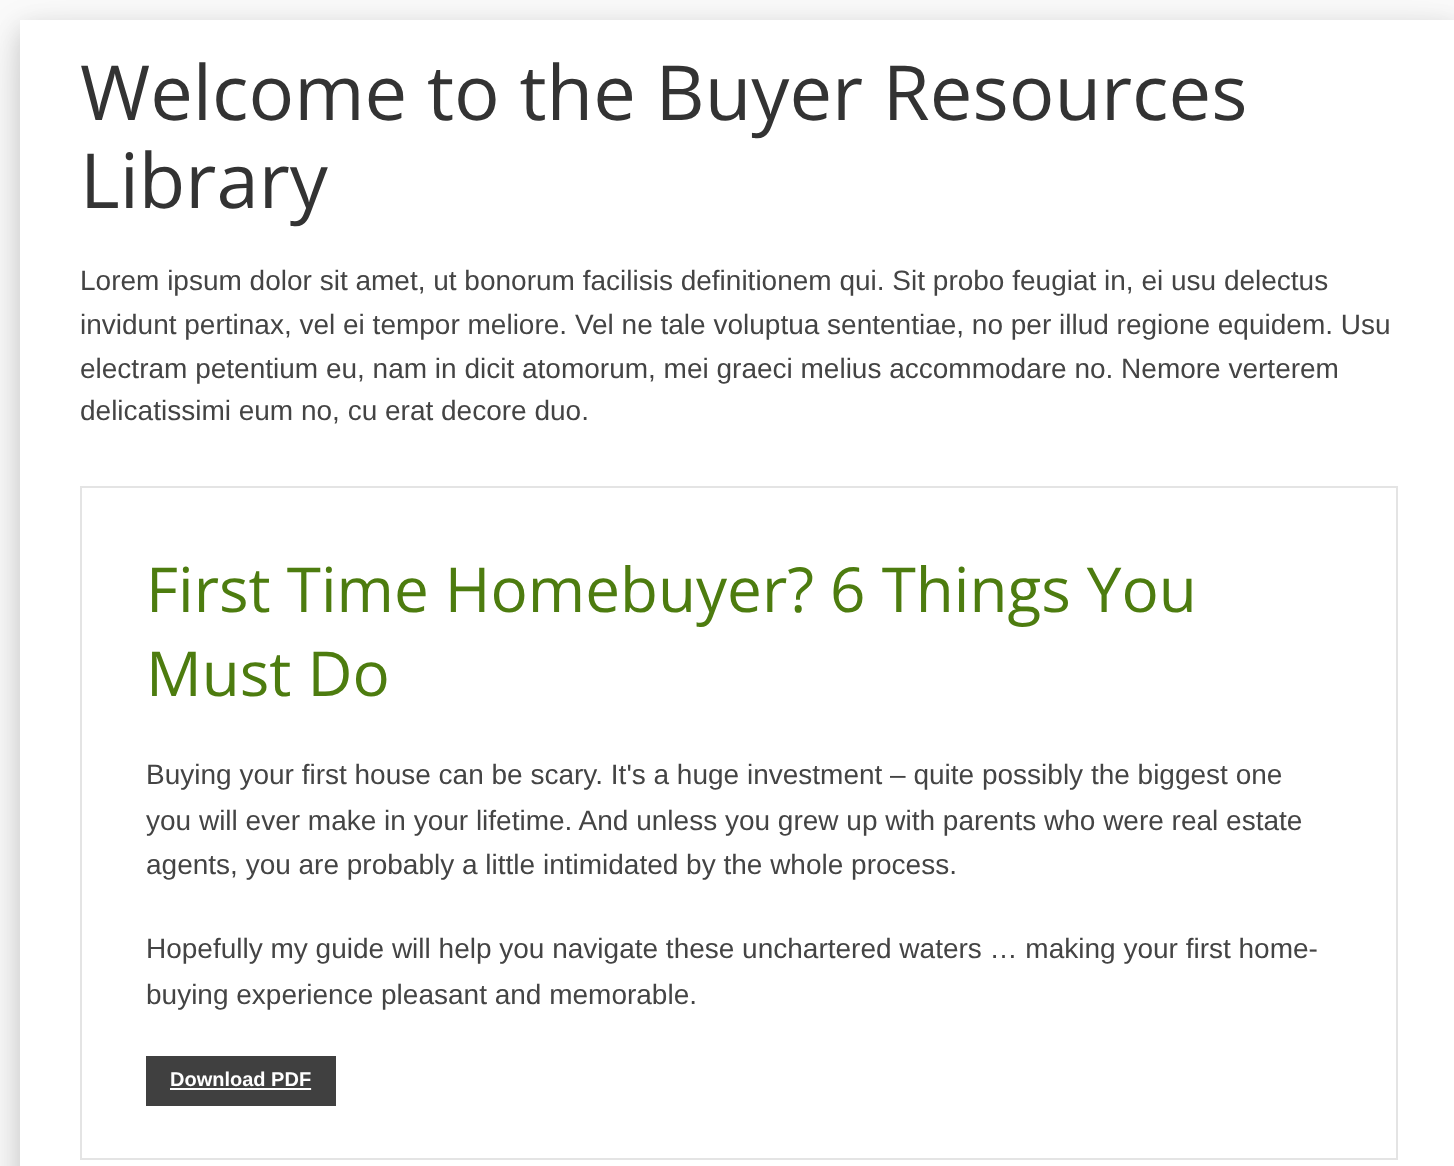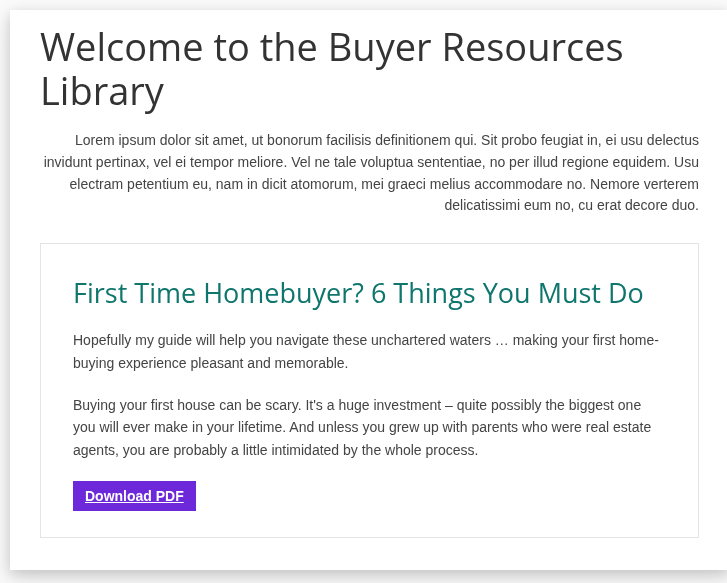--- a/index.html
+++ b/index.html
@@ -27,59 +27,58 @@
       color: #333;
       line-height: 1.15;
       margin-bottom: 18px;
       font-family: "Open Sans", "Helvetica Neue", Helvetica, Arial, sans-serif;
     }
     .intro-text {
       font-size: 14px;
       color: #444;
       line-height: 1.55;
       margin-bottom: 26px;
-      text-align: right;
     }
     .card {
       border: 1px solid #e4e4e4;
       padding: 30px 32px 26px 32px;
       background: #ffffff;
     }
     .card-title {
-      font-size: 27px;
+      font-size: 31px;
       font-weight: 400;
-      color: #0f766e;
+      color: #4d7c0f;
       margin-bottom: 18px;
       font-family: "Open Sans", "Helvetica Neue", Helvetica, Arial, sans-serif;
     }
     .card-paragraph {
       font-size: 14px;
       color: #444;
       line-height: 1.6;
       margin-bottom: 20px;
     }
     .download-btn {
       display: inline-block;
-      background: #6d28d9;
+      background: #404040;
       color: #ffffff;
-      font-size: 14px;
+      font-size: 10px;
       font-weight: 600;
       padding: 7px 12px;
       text-decoration: underline;
       border: none;
       cursor: pointer;
       font-family: inherit;
     }
   </style>
 </head>
 <body>
 
 <div class="page">
   <h1 class="page-title">Welcome to the Buyer Resources Library</h1>
   <p class="intro-text">Lorem ipsum dolor sit amet, ut bonorum facilisis definitionem qui. Sit probo feugiat in, ei usu delectus invidunt pertinax, vel ei tempor meliore. Vel ne tale voluptua sententiae, no per illud regione equidem. Usu electram petentium eu, nam in dicit atomorum, mei graeci melius accommodare no. Nemore verterem delicatissimi eum no, cu erat decore duo.</p>
 
   <div class="card">
     <h2 class="card-title">First Time Homebuyer? 6 Things You Must Do</h2>
+    <p class="card-paragraph">Buying your first house can be scary. It's a huge investment – quite possibly the biggest one you will ever make in your lifetime. And unless you grew up with parents who were real estate agents, you are probably a little intimidated by the whole process.</p>
     <p class="card-paragraph">Hopefully my guide will help you navigate these unchartered waters … making your first home-buying experience pleasant and memorable.</p>
-    <p class="card-paragraph">Buying your first house can be scary. It's a huge investment – quite possibly the biggest one you will ever make in your lifetime. And unless you grew up with parents who were real estate agents, you are probably a little intimidated by the whole process.</p>
     <button class="download-btn">Download PDF</button>
   </div>
 </div>
 
 </body></html>

